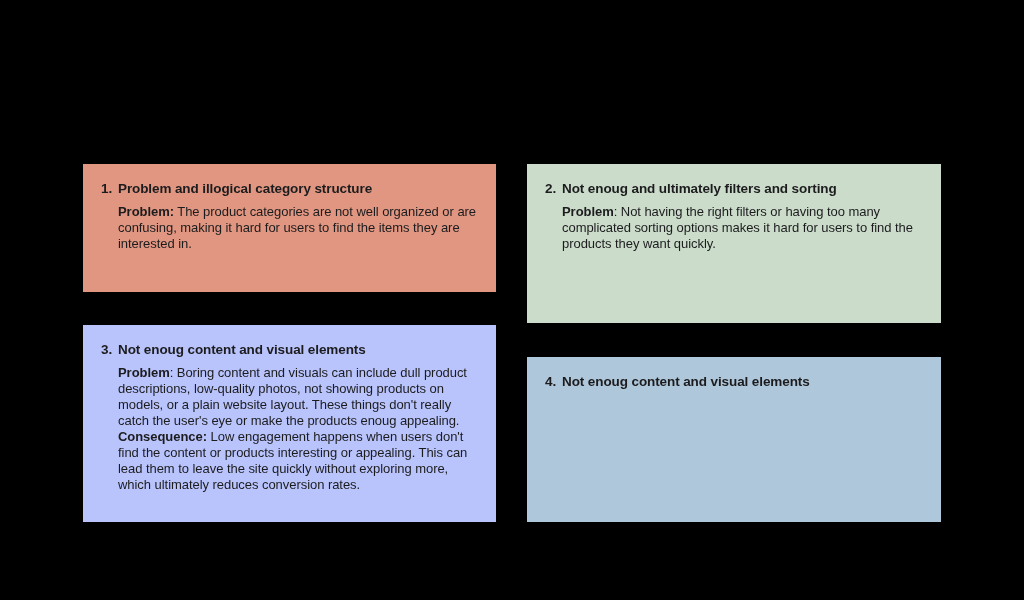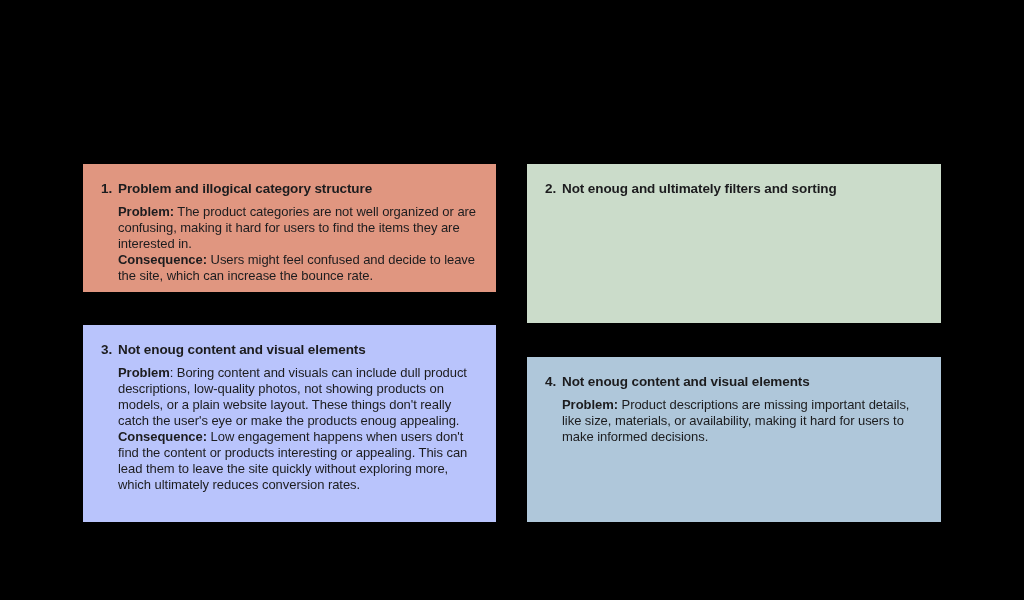--- a/index.html
+++ b/index.html
@@ -79,32 +79,32 @@
 
   <div class="card card-1" style="background: rgb(224, 150, 128);">
     <div class="card-heading">
       <span class="card-number">1.</span>
       <span class="card-title">Problem and illogical category structure</span>
     </div>
     <div class="card-body">
       <p class="para">
         <span class="lbl">Problem</span><span class="sep-bold">:</span><span> The product categories are not well organized or are confusing, making it hard for users to find the items they are interested in.</span>
       </p>
-      <p class="para">
-        <span class="lbl">Consequence</span><span class="sep-bold">:</span><span> Users might feel confused and decide to leave the site, which can increase the bounce rate.</span>
-      </p>
     </div>
   </div>
 
   <div class="card card-2" style="background: rgb(203, 220, 202);">
     <div class="card-heading">
       <span class="card-number">2.</span>
       <span class="card-title">Not enoug and ultimately filters and sorting</span>
     </div>
     <div class="card-body">
+      <p class="para">
+        <span class="lbl">Problem</span><span class="sep">:</span><span> Not having the right filters or having too many complicated sorting options makes it hard for users to find the products they want quickly.</span>
+      </p>
     </div>
   </div>
 
   <div class="card card-3" style="background: rgb(185, 196, 252);">
     <div class="card-heading">
       <span class="card-number">3.</span>
       <span class="card-title">Not enoug content and visual elements</span>
     </div>
     <div class="card-body">
       <p class="para">
@@ -115,19 +115,16 @@
       </p>
     </div>
   </div>
 
   <div class="card card-4" style="background: rgb(175, 199, 218);">
     <div class="card-heading">
       <span class="card-number">4.</span>
       <span class="card-title">Not enoug content and visual elements</span>
     </div>
     <div class="card-body">
-      <p class="para">
-        <span class="lbl">Problem</span><span class="sep-bold">:</span><span> Product descriptions are missing important details, like size, materials, or availability, making it hard for users to make informed decisions.</span>
-      </p>
     </div>
   </div>
 
 </div>
 
 </body></html>

